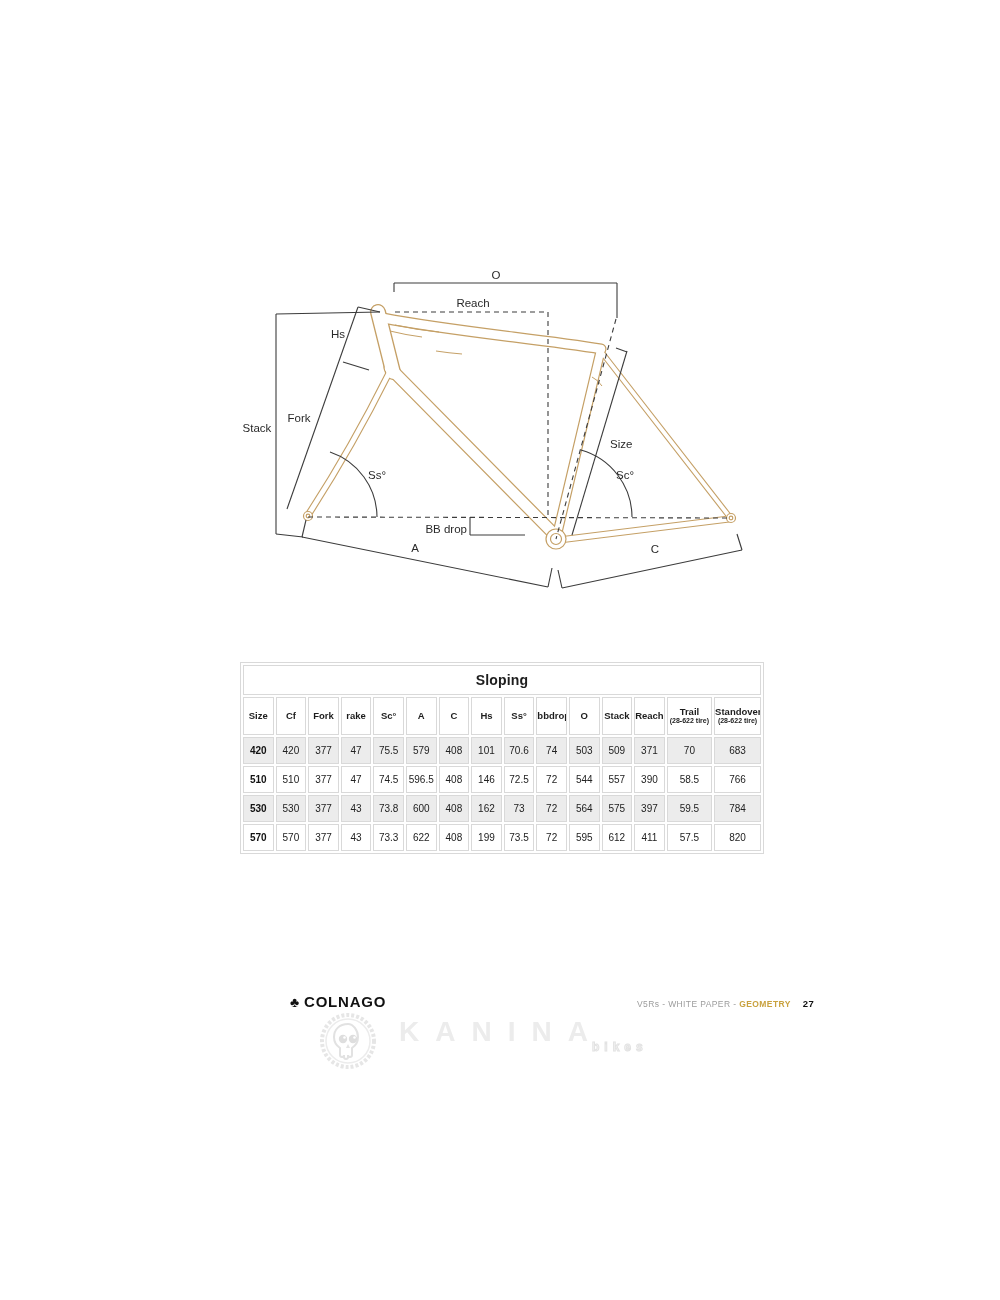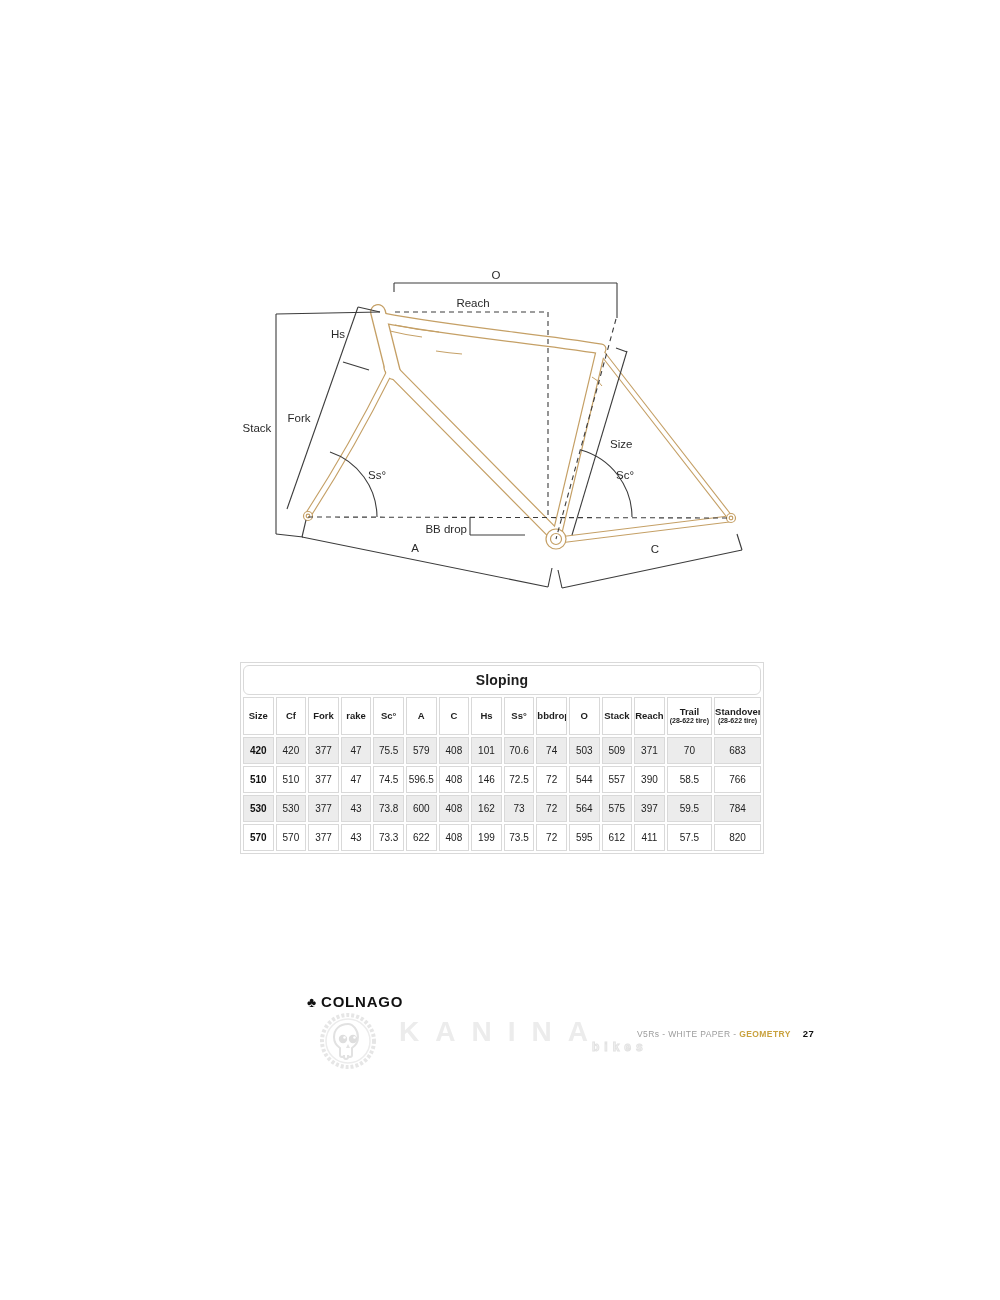--- a/index.html
+++ b/index.html
@@ -23,30 +23,30 @@
   .diagram .w{stroke:#fff;fill:none;stroke-linecap:round;}
   .diagram .acc{stroke:var(--frame-gold);fill:none;stroke-width:1;}
   .diagram .cc{stroke:var(--frame-gold);fill:#fff;stroke-width:1.2;}
   .diagram .d{stroke:var(--diagram-line);fill:none;stroke-width:1.1;}
   .diagram .dash{stroke:var(--diagram-line);fill:none;stroke-width:1.1;stroke-dasharray:5 4;}
   .diagram text{font-family:"Liberation Sans",sans-serif;font-size:11.5px;fill:#2a2a2a;}
   
   .table-wrap{position:absolute;left:240px;top:662px;width:522px;border:1px solid var(--table-border);background:#fff;}
   table.geo{width:100%;border-collapse:separate;border-spacing:2px;table-layout:fixed;background:#fff;}
   table.geo th,table.geo td{border:1px solid var(--table-border);text-align:center;vertical-align:middle;overflow:hidden;}
-  th.title-cell{font-size:14px;font-weight:bold;height:26px;background:#fff;letter-spacing:.2px;border-radius:6px;}
+  th.title-cell{font-size:14px;font-weight:bold;height:26px;background:#fff;letter-spacing:.2px;}
   tr.hdr th{font-size:9.5px;font-weight:bold;height:34px;padding:1px 0;background:#fff;line-height:1.15;}
   tr.hdr .hsub{font-size:7px;font-weight:bold;}
   tbody td{font-size:10px;height:23px;color:#222;}
   tbody td.sizecol{font-weight:bold;color:#111;}
   tbody tr:nth-child(odd) td{background:var(--row-stripe);}
   
-  .footer-left{position:absolute;left:307px;top:993px;font-size:15px;font-weight:bold;letter-spacing:.8px;color:#111;}
+  .footer-left{position:absolute;left:290px;top:993px;font-size:15px;font-weight:bold;letter-spacing:.8px;color:#111;}
   .footer-left .club{font-size:14px;margin-right:4px;}
-  .footer-right{position:absolute;left:637px;top:998px;font-size:8.5px;letter-spacing:.4px;white-space:nowrap;margin-top:30px;}
+  .footer-right{position:absolute;left:637px;top:998px;font-size:8.5px;letter-spacing:.4px;white-space:nowrap;}
   .footer-right .gray{color:var(--footer-gray);}
   .footer-right .gold{color:var(--accent-gold);font-weight:bold;}
   .footer-right .pageno{color:#111;font-weight:bold;font-size:9.5px;margin-left:12px;}
   
   .wm-skull{position:absolute;left:317px;top:1010px;}
   .wm-brand{position:absolute;left:399px;top:1016px;font-size:28px;font-weight:800;letter-spacing:16px;color:var(--watermark);}
   .wm-sub{position:absolute;left:592px;top:1040px;font-size:12px;font-weight:bold;letter-spacing:5px;color:#f6f6f6;-webkit-text-stroke:1px #e2e2e2;}
 </style>
 </head>
 <body>

